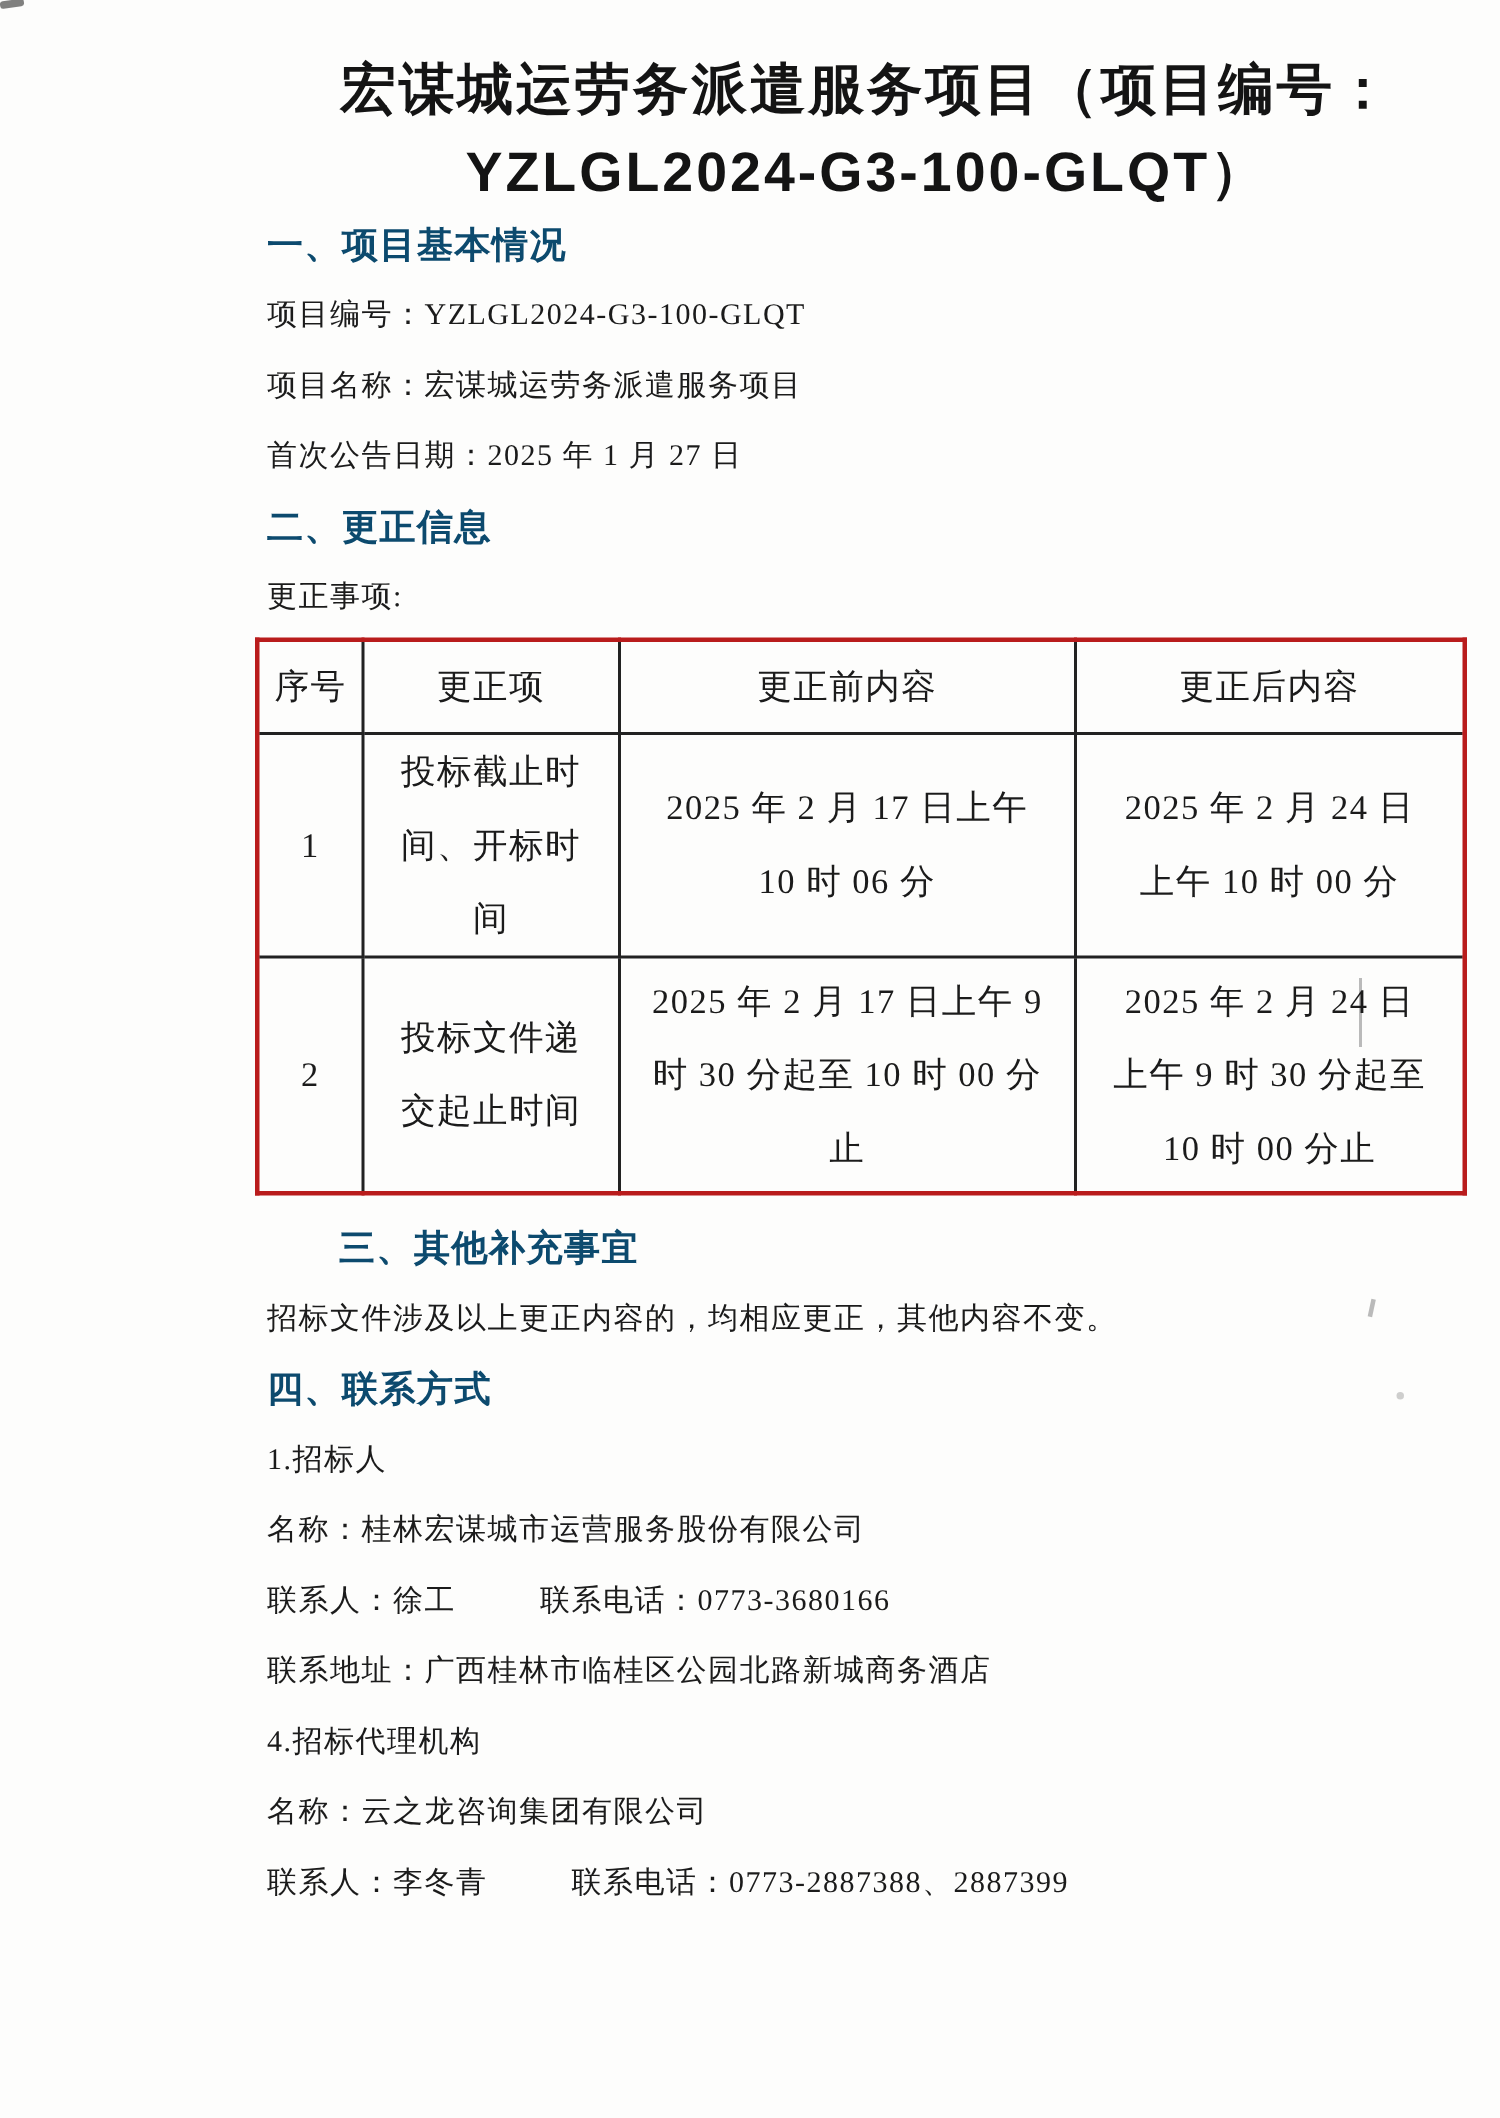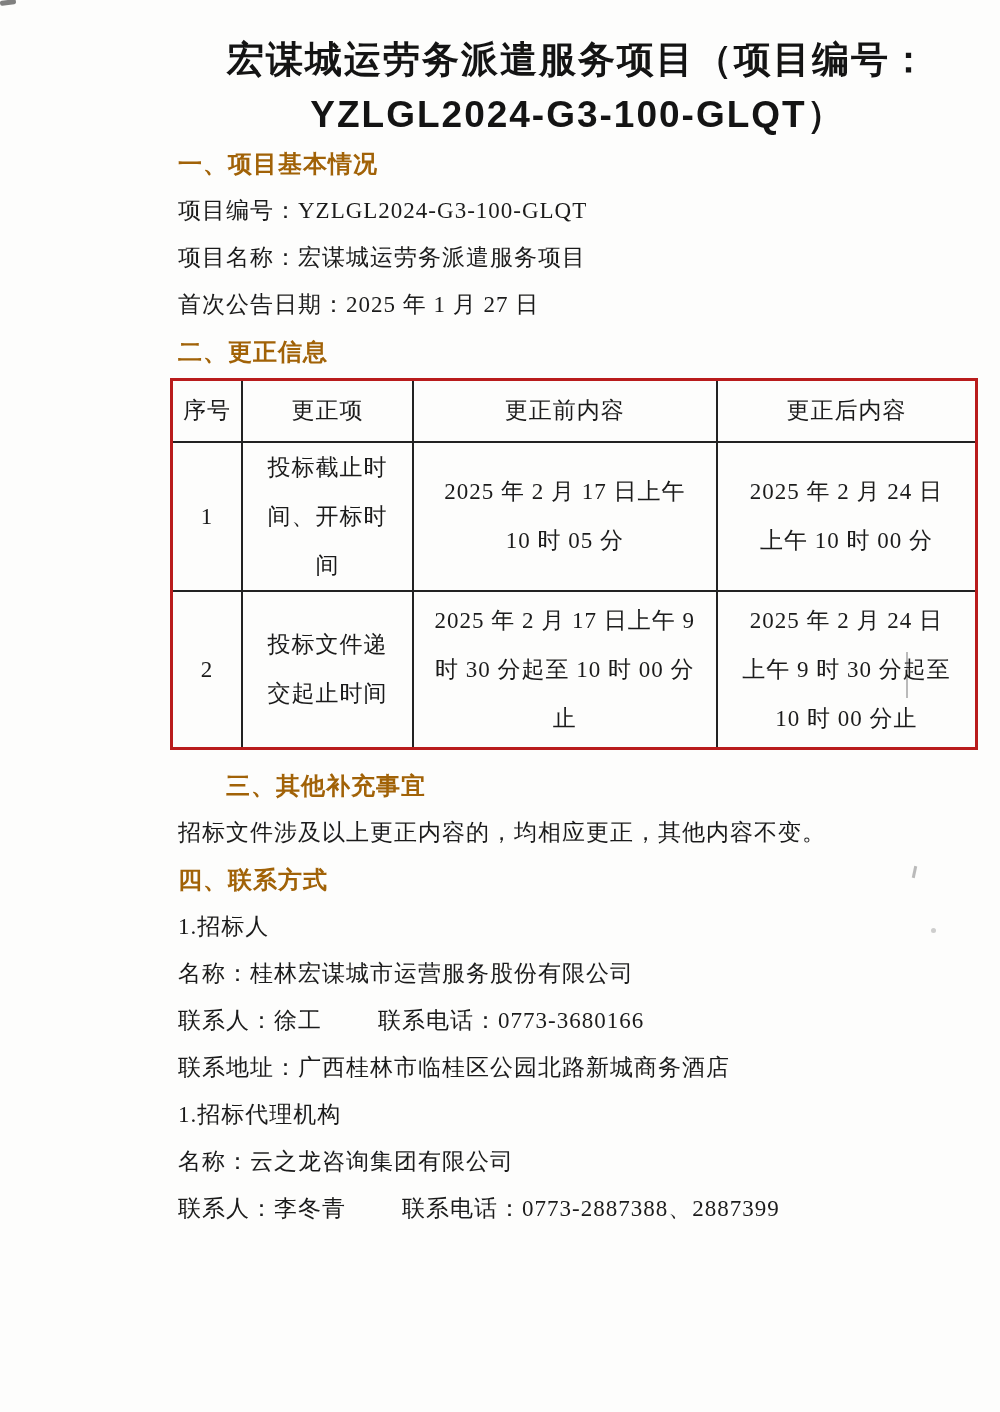--- a/index.html
+++ b/index.html
@@ -30,25 +30,25 @@
     letter-spacing:2px;
     color:#141414;
     white-space:nowrap;
   }
   .sec-heading{
     font-family:"Liberation Sans","DejaVu Sans",sans-serif;
     font-weight:700;
     font-size:24px;
     line-height:47px;
     letter-spacing:1px;
-    color:#a16207;
+    color:#0c4a6e;
   }
   .sec-heading.first{ margin-top:-2px; }
   .body-line{
-    font-size:23px;
+    font-size:20px;
     line-height:47px;
     letter-spacing:1px;
     white-space:nowrap;
   }
   .phone-gap{ display:inline-block; width:56px; }
   table.correction{
     border-collapse:collapse;
     margin-left:-8px;
     margin-top:3px;
     table-layout:fixed;
@@ -96,39 +96,40 @@
       <div>宏谋城运劳务派遣服务项目（项目编号：</div>
       <div>YZLGL2024-G3-100-GLQT）</div>
     </div>
 
     <div class="sec-heading first">一、项目基本情况</div>
     <div class="body-line">项目编号：YZLGL2024-G3-100-GLQT</div>
     <div class="body-line">项目名称：宏谋城运劳务派遣服务项目</div>
     <div class="body-line">首次公告日期：2025 年 1 月 27 日</div>
 
     <div class="sec-heading">二、更正信息</div>
+    <div class="body-line">更正事项:</div>
 
     <table class="correction">
       <colgroup>
         <col class="c-seq">
           <col class="c-item">
           <col class="c-before">
           <col class="c-after">
       </colgroup>
       <tbody>
           <tr class="hdr">
         <th>序号</th>
         <th>更正项</th>
         <th>更正前内容</th>
         <th>更正后内容</th>
       </tr>
       <tr class="row1">
         <td class="cell-seq">1</td>
         <td class="cell-item">投标截止时间、开标时间</td>
-        <td class="cell-before">2025 年 2 月 17 日上午 10 时 05 分</td>
+        <td class="cell-before">2025 年 2 月 17 日上午 10 时 06 分</td>
         <td class="cell-after">2025 年 2 月 24 日上午 10 时 00 分</td>
       </tr>
       <tr class="row2">
         <td class="cell-seq">2</td>
         <td class="cell-item">投标文件递交起止时间</td>
         <td class="cell-before">2025 年 2 月 17 日上午 9 时 30 分起至 10 时 00 分止</td>
         <td class="cell-after">2025 年 2 月 24 日上午 9 时 30 分起至 10 时 00 分止</td>
       </tr>
     </tbody>
       </table>
@@ -138,20 +139,20 @@
 
     <div class="sec-heading">四、联系方式</div>
 
     <div class="body-line">1.招标人</div>
     <div class="body-line">名称：桂林宏谋城市运营服务股份有限公司</div>
     <div class="body-line">
       <span>联系人：徐工</span><span class="phone-gap"></span><span>联系电话：0773-3680166</span>
     </div>
     <div class="body-line">联系地址：广西桂林市临桂区公园北路新城商务酒店</div>
 
-    <div class="body-line">1.招标代理机构</div>
+    <div class="body-line">4.招标代理机构</div>
     <div class="body-line">名称：云之龙咨询集团有限公司</div>
     <div class="body-line">
       <span>联系人：李冬青</span><span class="phone-gap"></span><span>联系电话：0773-2887388、2887399</span>
     </div>
 
   </div>
 </div>
 
 </body></html>

